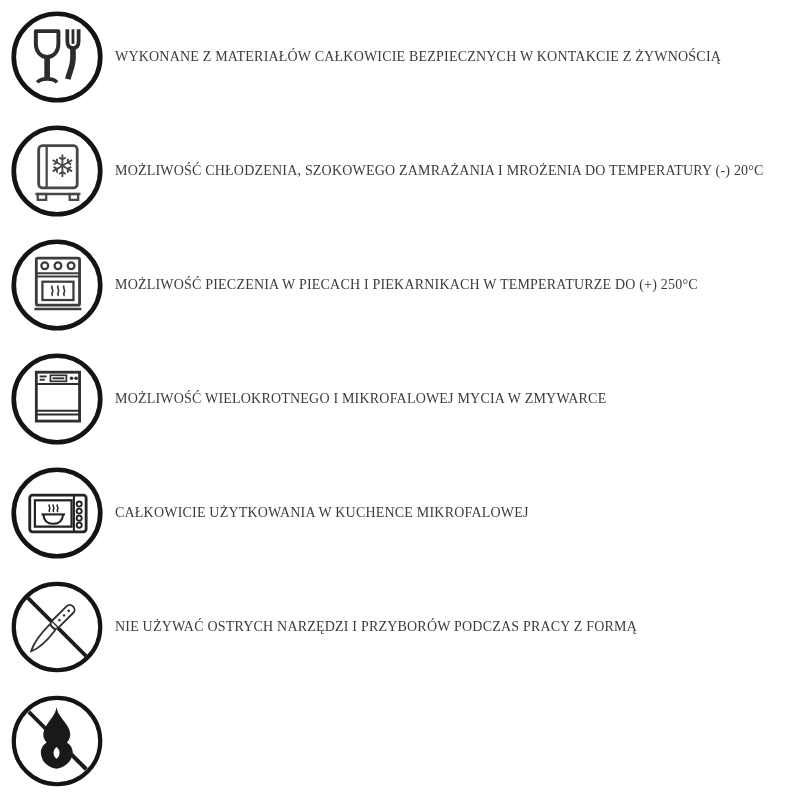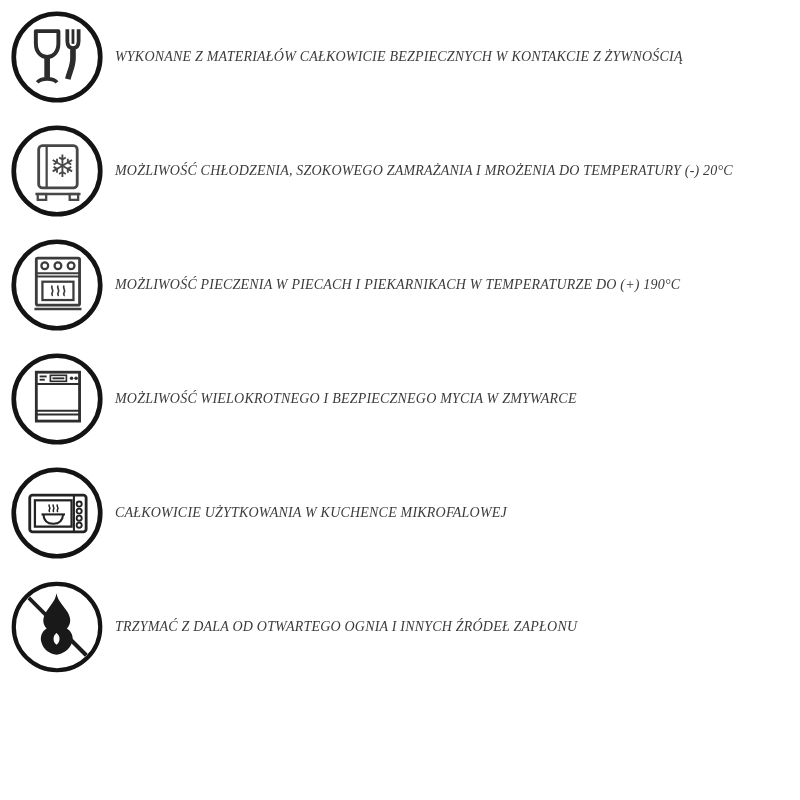--- a/index.html
+++ b/index.html
@@ -9,21 +9,20 @@
   }
   body {
     width: 800px;
     height: 800px;
     font-family: "Liberation Serif", serif;
     overflow: hidden;
   }
   .pictogram-list {
     width: 713px;
     height: 800px;
-    font-style: italic;
   }
   .row {
     height: 114px;
     display: flex;
     align-items: center;
   }
   .icon-wrap {
     flex: none;
     width: 94px;
     height: 94px;
@@ -87,40 +86,40 @@
         <circle cx="65" cy="29.5" r="3.6" fill="none" stroke="#3c3c3c" stroke-width="2.4"></circle>
         <line x1="28" y1="37.5" x2="74" y2="37.5" stroke="#3c3c3c" stroke-width="2"></line>
         <line x1="28" y1="41" x2="74" y2="41" stroke="#3c3c3c" stroke-width="2"></line>
         <rect x="34.5" y="46.5" width="33" height="19.5" fill="none" stroke="#3c3c3c" stroke-width="2.4"></rect>
         <path d="M45 50.5 c-2.4 2.8 2.4 4.8 0 7.6 c-1.3 1.5 0.5 2.4 -0.2 3.6" fill="none" stroke="#3c3c3c" stroke-width="1.8"></path>
         <path d="M51.3 50.5 c-2.4 2.8 2.4 4.8 0 7.6 c-1.3 1.5 0.5 2.4 -0.2 3.6" fill="none" stroke="#3c3c3c" stroke-width="1.8"></path>
         <path d="M57.6 50.5 c-2.4 2.8 2.4 4.8 0 7.6 c-1.3 1.5 0.5 2.4 -0.2 3.6" fill="none" stroke="#3c3c3c" stroke-width="1.8"></path>
         <line x1="26" y1="75.5" x2="76" y2="75.5" stroke="#3c3c3c" stroke-width="2.6"></line>
       </svg>
     </div>
-    <div class="label">MOŻLIWOŚĆ PIECZENIA W PIECACH I PIEKARNIKACH W TEMPERATURZE DO (+) 190°C</div>
+    <div class="label">MOŻLIWOŚĆ PIECZENIA W PIECACH I PIEKARNIKACH W TEMPERATURZE DO (+) 250°C</div>
   </div>
 
   <div class="row">
     <div class="icon-wrap">
       <svg viewBox="0 0 100 100">
         <circle cx="50" cy="50" r="46" fill="none" stroke="#141414" stroke-width="5"></circle>
         <rect x="28" y="21.5" width="46" height="52" fill="none" stroke="#2e2e2e" stroke-width="3"></rect>
         <line x1="28" y1="34" x2="74" y2="34" stroke="#2e2e2e" stroke-width="2"></line>
         <line x1="31.5" y1="26" x2="39" y2="26" stroke="#2e2e2e" stroke-width="2"></line>
         <line x1="31.5" y1="29.5" x2="37" y2="29.5" stroke="#2e2e2e" stroke-width="2"></line>
         <rect x="43" y="24.8" width="17" height="6.4" fill="none" stroke="#2e2e2e" stroke-width="1.8"></rect>
         <rect x="45.2" y="27" width="12.6" height="2" fill="#2e2e2e"></rect>
         <circle cx="65.5" cy="28" r="1.9" fill="#2e2e2e"></circle>
         <circle cx="70.3" cy="28" r="1.9" fill="#2e2e2e"></circle>
         <line x1="28" y1="62.5" x2="74" y2="62.5" stroke="#2e2e2e" stroke-width="2"></line>
         <line x1="28" y1="66.5" x2="74" y2="66.5" stroke="#2e2e2e" stroke-width="2"></line>
       </svg>
     </div>
-    <div class="label">MOŻLIWOŚĆ WIELOKROTNEGO I BEZPIECZNEGO MYCIA W ZMYWARCE</div>
+    <div class="label">MOŻLIWOŚĆ WIELOKROTNEGO I MIKROFALOWEJ MYCIA W ZMYWARCE</div>
   </div>
 
   <div class="row">
     <div class="icon-wrap">
       <svg viewBox="0 0 100 100">
         <circle cx="50" cy="50" r="46" fill="none" stroke="#141414" stroke-width="5"></circle>
         <rect x="21" y="31" width="60" height="39" rx="3" fill="none" stroke="#232323" stroke-width="3"></rect>
         <rect x="26.5" y="36.5" width="39" height="28" fill="none" stroke="#232323" stroke-width="2.4"></rect>
         <path d="M42 41 c-1.7 2 1.7 3.2 0 5.2 c-0.9 1.1 0.3 1.8 -0.2 2.8" fill="none" stroke="#232323" stroke-width="1.6"></path>
         <path d="M46.3 41 c-1.7 2 1.7 3.2 0 5.2 c-0.9 1.1 0.3 1.8 -0.2 2.8" fill="none" stroke="#232323" stroke-width="1.6"></path>
@@ -130,27 +129,43 @@
         <line x1="68" y1="31" x2="68" y2="70" stroke="#232323" stroke-width="2.2"></line>
         <circle cx="73.6" cy="40.5" r="2.7" fill="none" stroke="#232323" stroke-width="2"></circle>
         <circle cx="73.6" cy="48" r="2.7" fill="none" stroke="#232323" stroke-width="2"></circle>
         <circle cx="73.6" cy="55.5" r="2.7" fill="none" stroke="#232323" stroke-width="2"></circle>
         <circle cx="73.6" cy="63" r="2.7" fill="none" stroke="#232323" stroke-width="2"></circle>
       </svg>
     </div>
     <div class="label">CAŁKOWICIE UŻYTKOWANIA W KUCHENCE MIKROFALOWEJ</div>
   </div>
 
+  <div class="row">
+    <div class="icon-wrap">
+      <svg viewBox="0 0 100 100">
+        <circle cx="50" cy="50" r="46" fill="none" stroke="#141414" stroke-width="4.5"></circle>
+        <line x1="19" y1="19" x2="81" y2="81" stroke="#1c1c1c" stroke-width="4"></line>
+        <g transform="rotate(-45 50 50)">
+          <path d="M12 48.8 C20 44.8 32 42.6 46.5 42.6 L46.5 51 C32 53 20 52.6 12 48.8 Z" fill="#ffffff" stroke="#333333" stroke-width="2" stroke-linejoin="round"></path>
+          <rect x="46.5" y="41.6" width="31" height="10" rx="4.5" fill="#ffffff" stroke="#333333" stroke-width="2"></rect>
+          <line x1="50.5" y1="41.6" x2="50.5" y2="51.6" stroke="#333333" stroke-width="1.6"></line>
+          <circle cx="57" cy="46.6" r="1.4" fill="#333333"></circle>
+          <circle cx="64" cy="46.6" r="1.4" fill="#333333"></circle>
+          <circle cx="71" cy="46.6" r="1.4" fill="#333333"></circle>
+        </g>
+      </svg>
+    </div>
+    <div class="label">NIE UŻYWAĆ OSTRYCH NARZĘDZI I PRZYBORÓW PODCZAS PRACY Z FORMĄ</div>
+  </div>
 
   <div class="row">
     <div class="icon-wrap">
       <svg viewBox="0 0 100 100">
         <circle cx="50" cy="50" r="46" fill="none" stroke="#141414" stroke-width="4.5"></circle>
         <line x1="20" y1="19" x2="81" y2="80" stroke="#1c1c1c" stroke-width="4"></line>
         <path d="M49.5 14 C51 23 57.5 27.5 61.5 34.5 C65.5 41.5 64.5 47.5 60.5 51.5 C65.5 54.5 68 60.5 66 66.5 C63.5 74 56.5 78.5 49.5 79.5 C42 78.5 35.5 74 33.5 66.5 C31.5 60.5 34 54.5 39 51.5 C35 47.5 34 41.5 38 34.5 C42 27.5 48 23 49.5 14 Z" fill="#191919"></path>
         <path d="M49.5 56.5 C45.5 59.5 45 65.5 49.5 69 C54 65.5 53.5 59.5 49.5 56.5 Z" fill="#ffffff"></path>
         <line x1="62" y1="61" x2="81" y2="80" stroke="#1c1c1c" stroke-width="4"></line>
       </svg>
     </div>
-    <div class="label">TRZYMAĆ Z DALA OD OTWARTEGO OGNIA I INNYCH ŹRÓDEŁ ZAPŁONU</div>
   </div>
 
 </div>
 
 </body></html>

